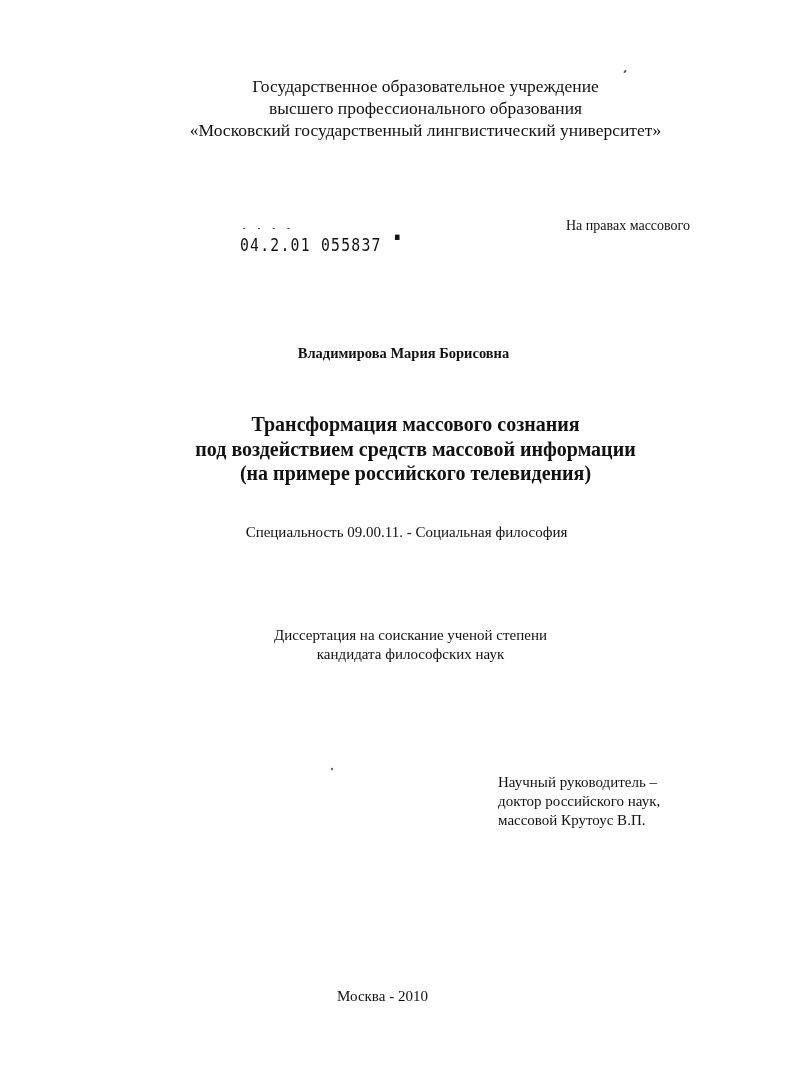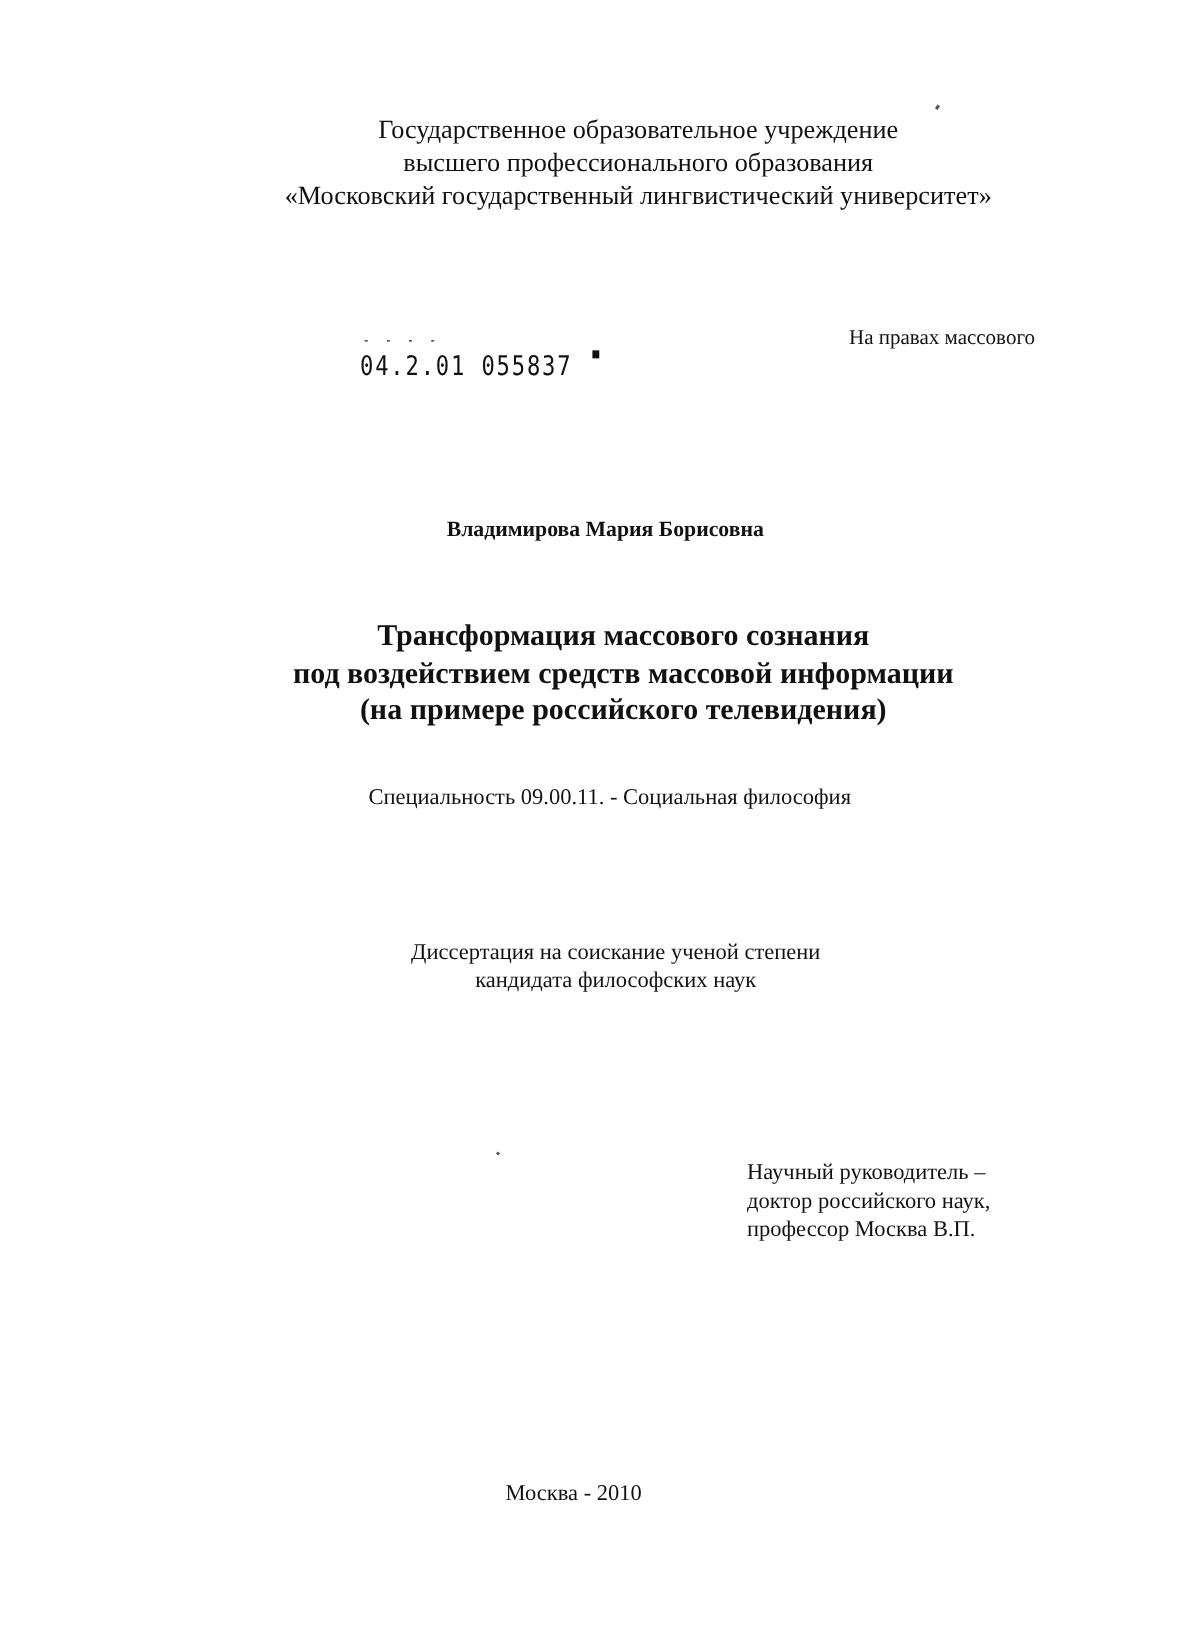--- a/index.html
+++ b/index.html
@@ -131,18 +131,18 @@
   <div class="center-block degree">
     <div>Диссертация на соискание ученой степени</div>
     <div>кандидата философских наук</div>
   </div>
 
   <span class="speck" style="left:331px; top:768px; width:2px; height:2px;"></span>
 
   <div class="abs supervisor">
     <div>Научный руководитель –</div>
     <div>доктор российского наук,</div>
-    <div>профессор Москва В.П.</div>
+    <div>массовой Крутоус В.П.</div>
   </div>
 
   <div class="center-block city-year">Москва - 2010</div>
 
 </div>
 
 </body></html>

